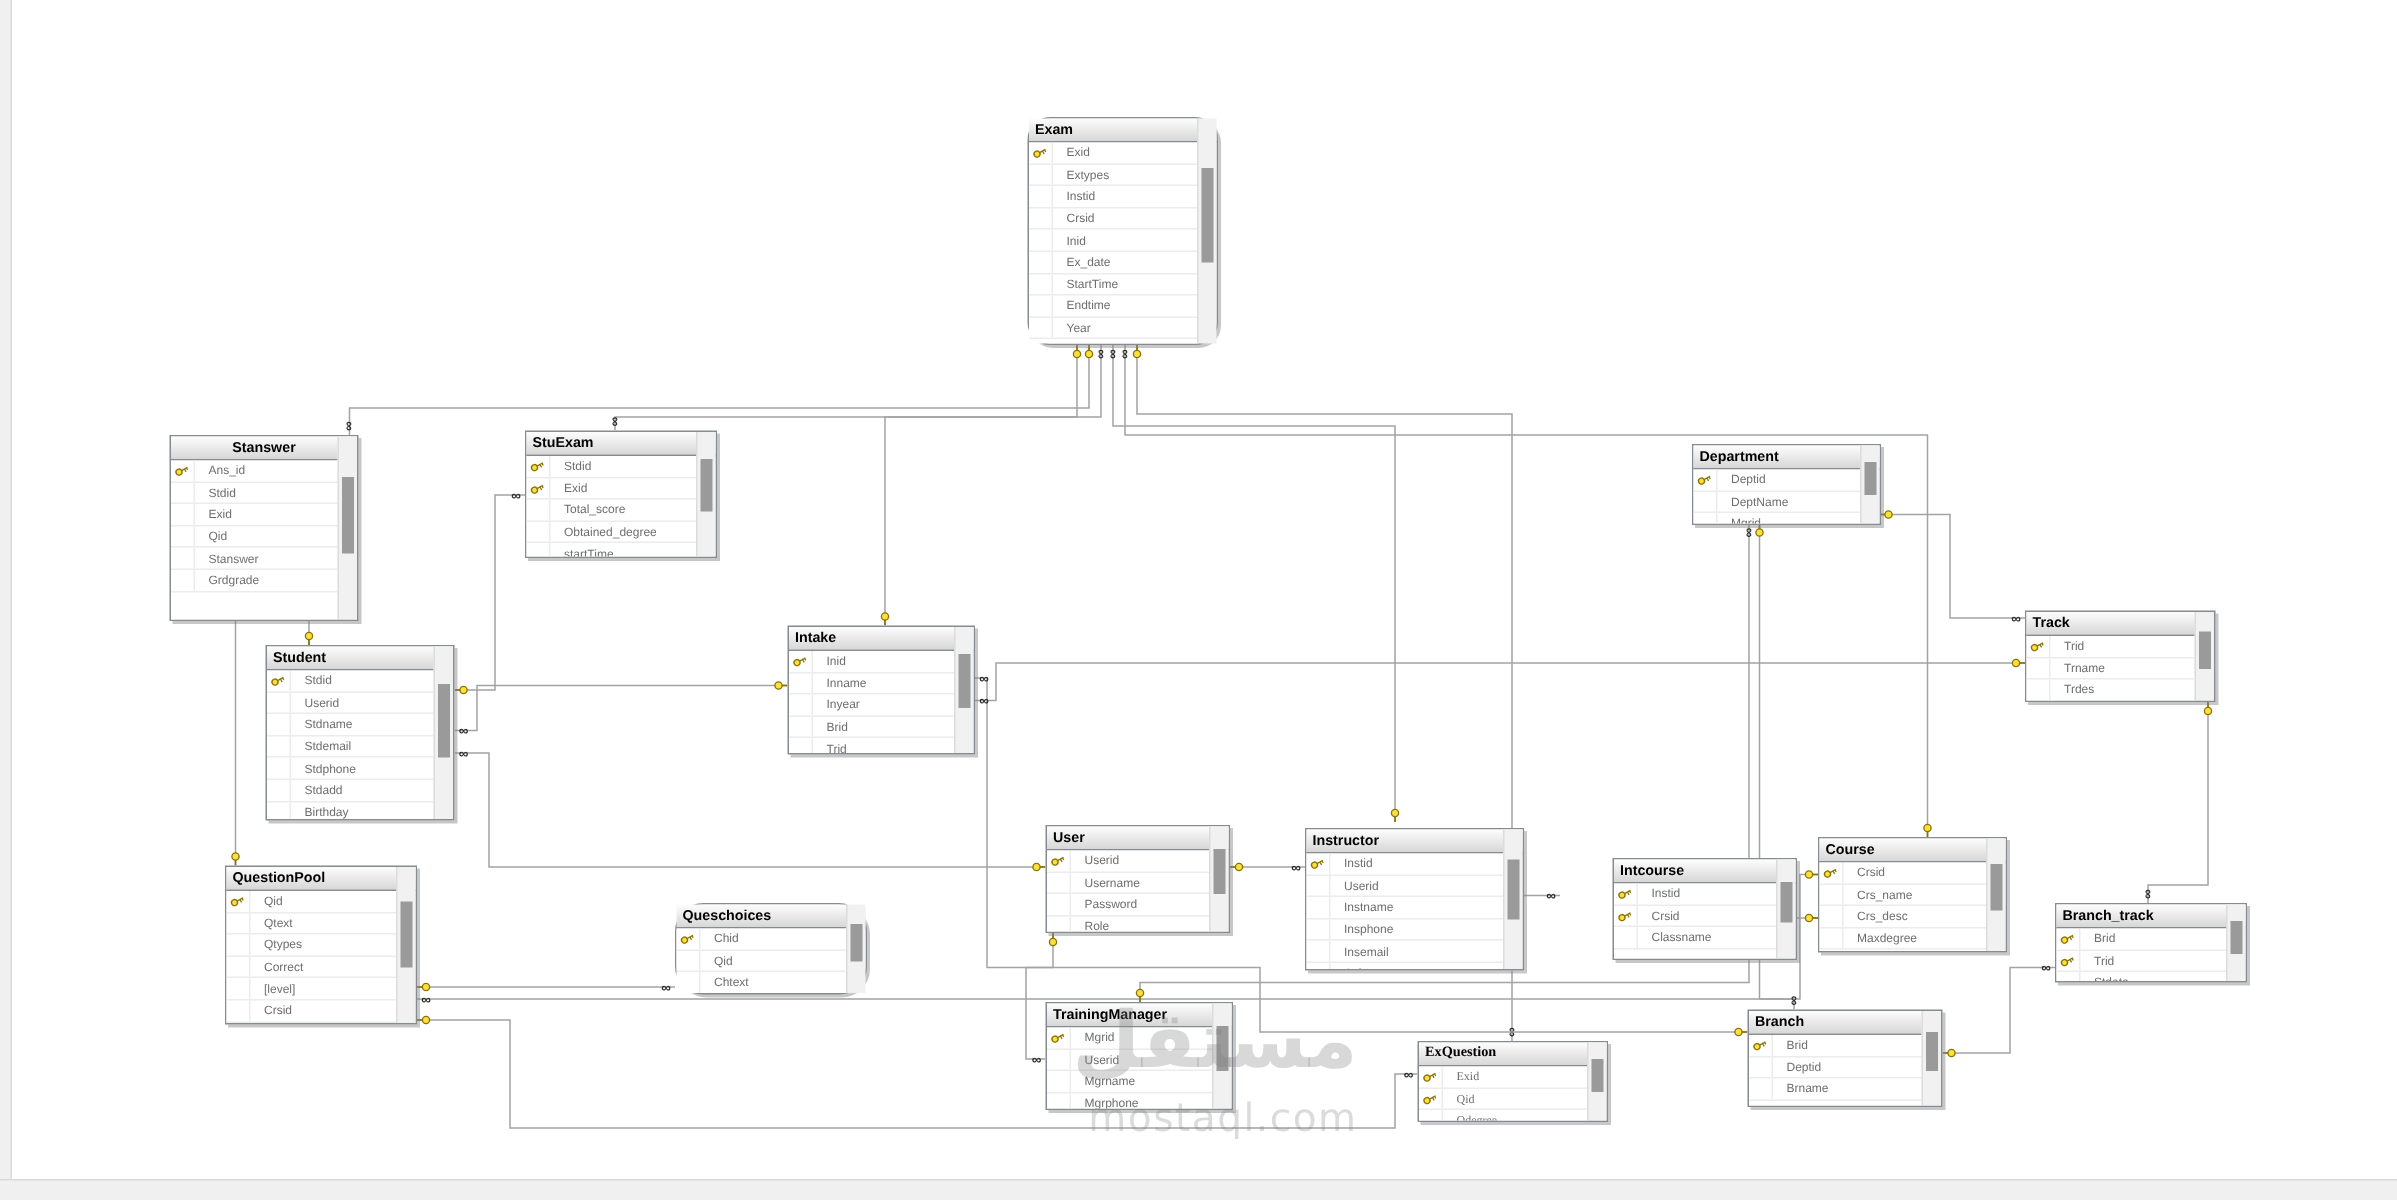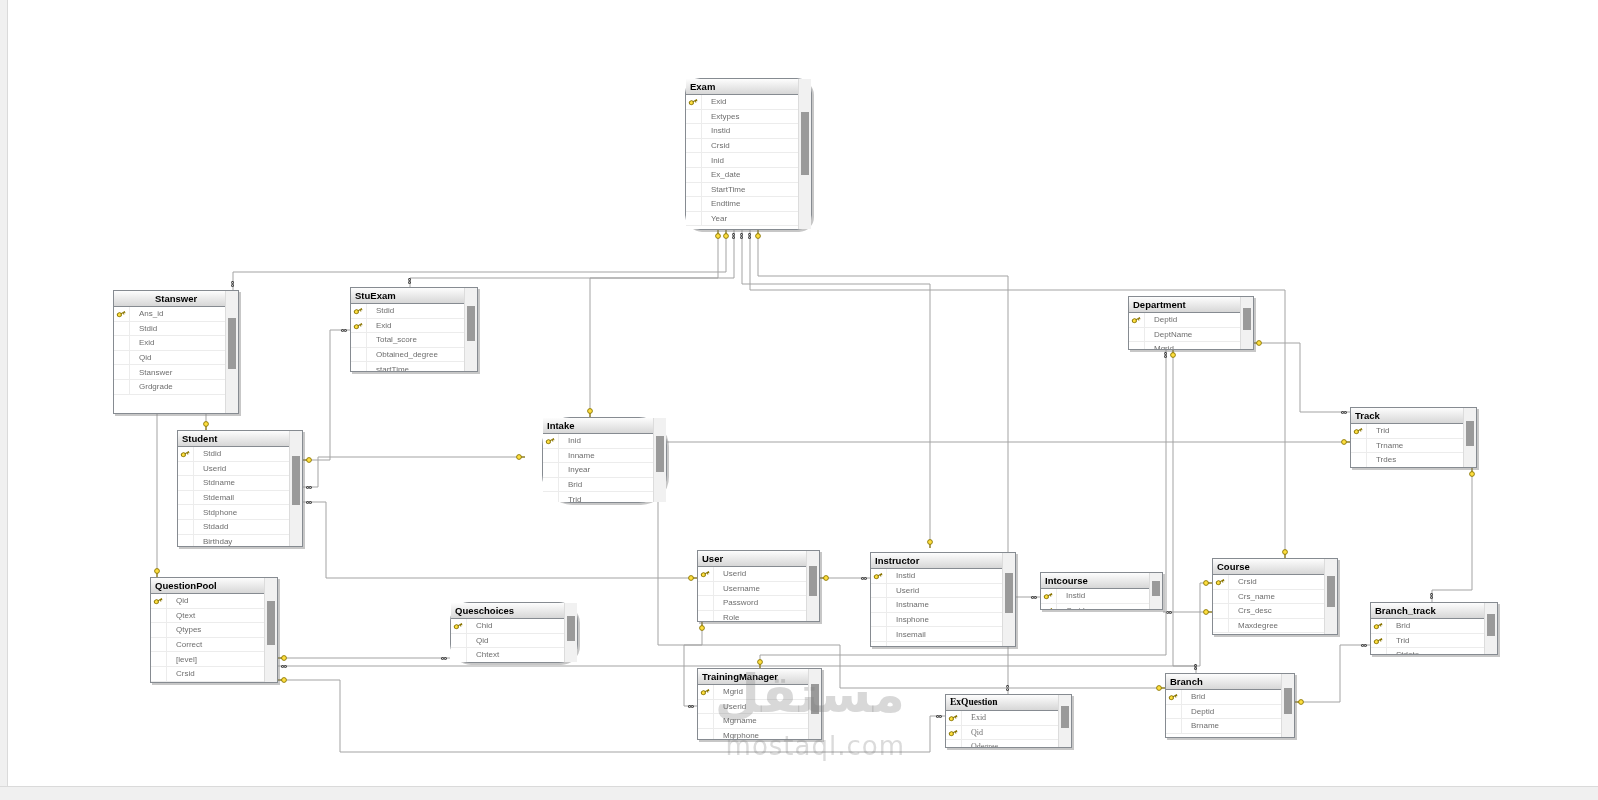--- a/index.html
+++ b/index.html
@@ -360,21 +360,21 @@
           </div>
           <div class="row">
             <span class="pkc"></span>
             <span class="fname">Birthday</span>
           </div>
         </div>
         <div class="sb">
           <div class="sb-t"></div>
         </div>
       </div>
-      <div class="tbl" style="left: 542px; top: 417px; width: 125px; height: 86px; border-radius: 28px;">
+      <div class="tbl" style="left: 525px; top: 417px; width: 125px; height: 86px;">
         <div class="tbl-h">Intake</div>
         <div class="tbl-b" style="right: 13px;">
           <div class="row">
             <span class="pkc">
               <svg width="11" height="9" viewBox="0 0 11 9" style="transform:rotate(-30deg)">
                 <circle cx="3" cy="4.5" r="2" fill="#ffdf3f" stroke="#8a7500" stroke-width="0.9"></circle>
                 <path d="M5 4.5 h4.5 M7.2 4.5 v2.2 M8.8 4.5 v1.6" stroke="#8a7500" stroke-width="0.9" fill="none"></path>
               </svg>
             </span>
             <span class="fname">Inid</span>
@@ -509,21 +509,21 @@
           </div>
           <div class="row">
             <span class="pkc"></span>
             <span class="fname">Salary</span>
           </div>
         </div>
         <div class="sb">
           <div class="sb-t"></div>
         </div>
       </div>
-      <div class="tbl" style="left: 1040px; top: 572px; width: 123px; height: 38px;">
+      <div class="tbl" style="left: 1075px; top: 572px; width: 123px; height: 68px;">
         <div class="tbl-h">Intcourse</div>
         <div class="tbl-b" style="right: 13px;">
           <div class="row">
             <span class="pkc">
               <svg width="11" height="9" viewBox="0 0 11 9" style="transform:rotate(-30deg)">
                 <circle cx="3" cy="4.5" r="2" fill="#ffdf3f" stroke="#8a7500" stroke-width="0.9"></circle>
                 <path d="M5 4.5 h4.5 M7.2 4.5 v2.2 M8.8 4.5 v1.6" stroke="#8a7500" stroke-width="0.9" fill="none"></path>
               </svg>
             </span>
             <span class="fname">Instid</span>

